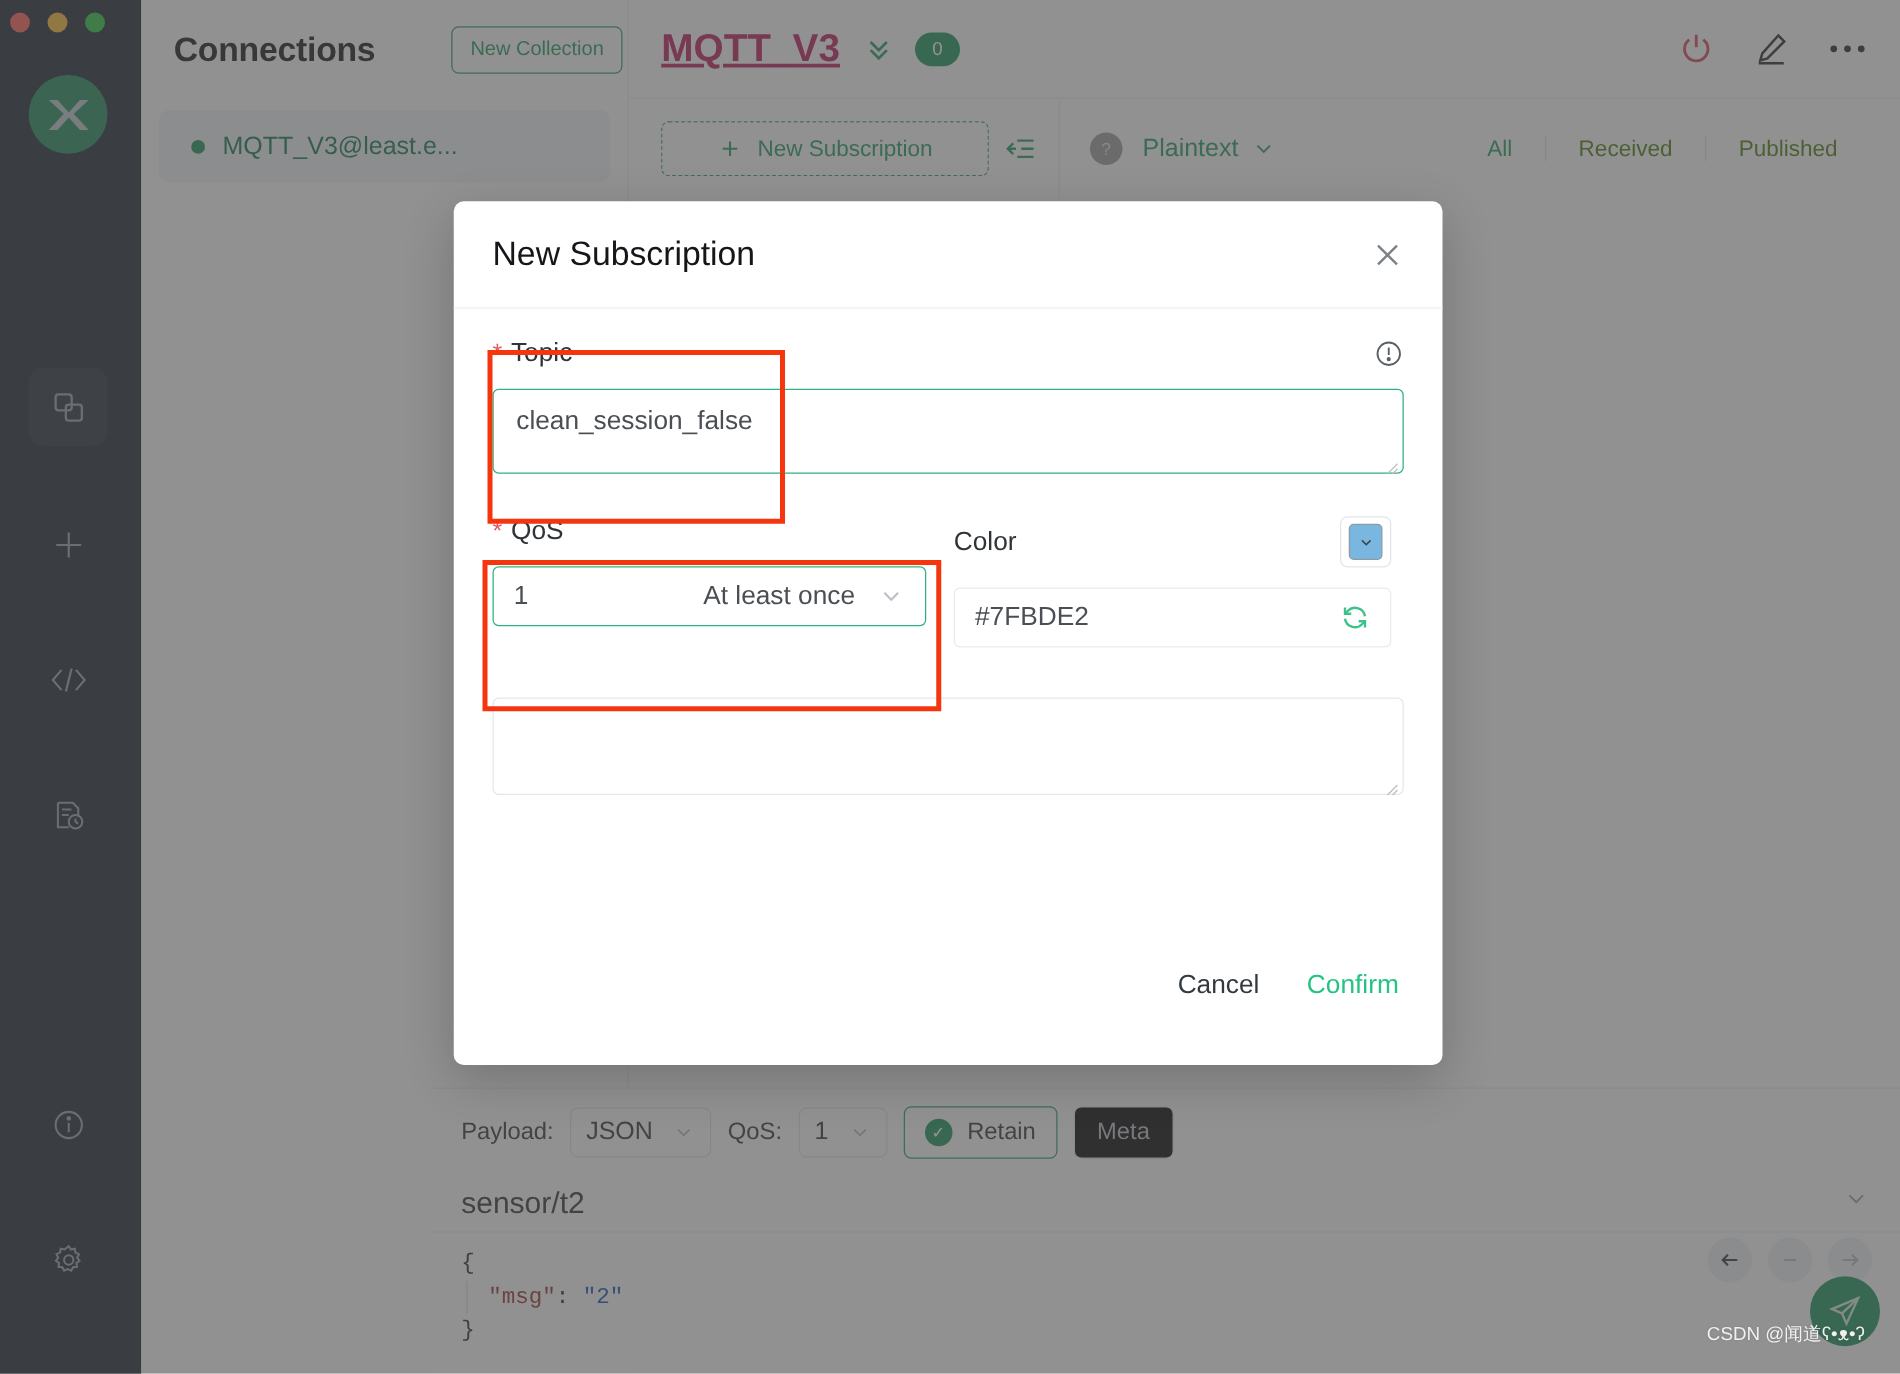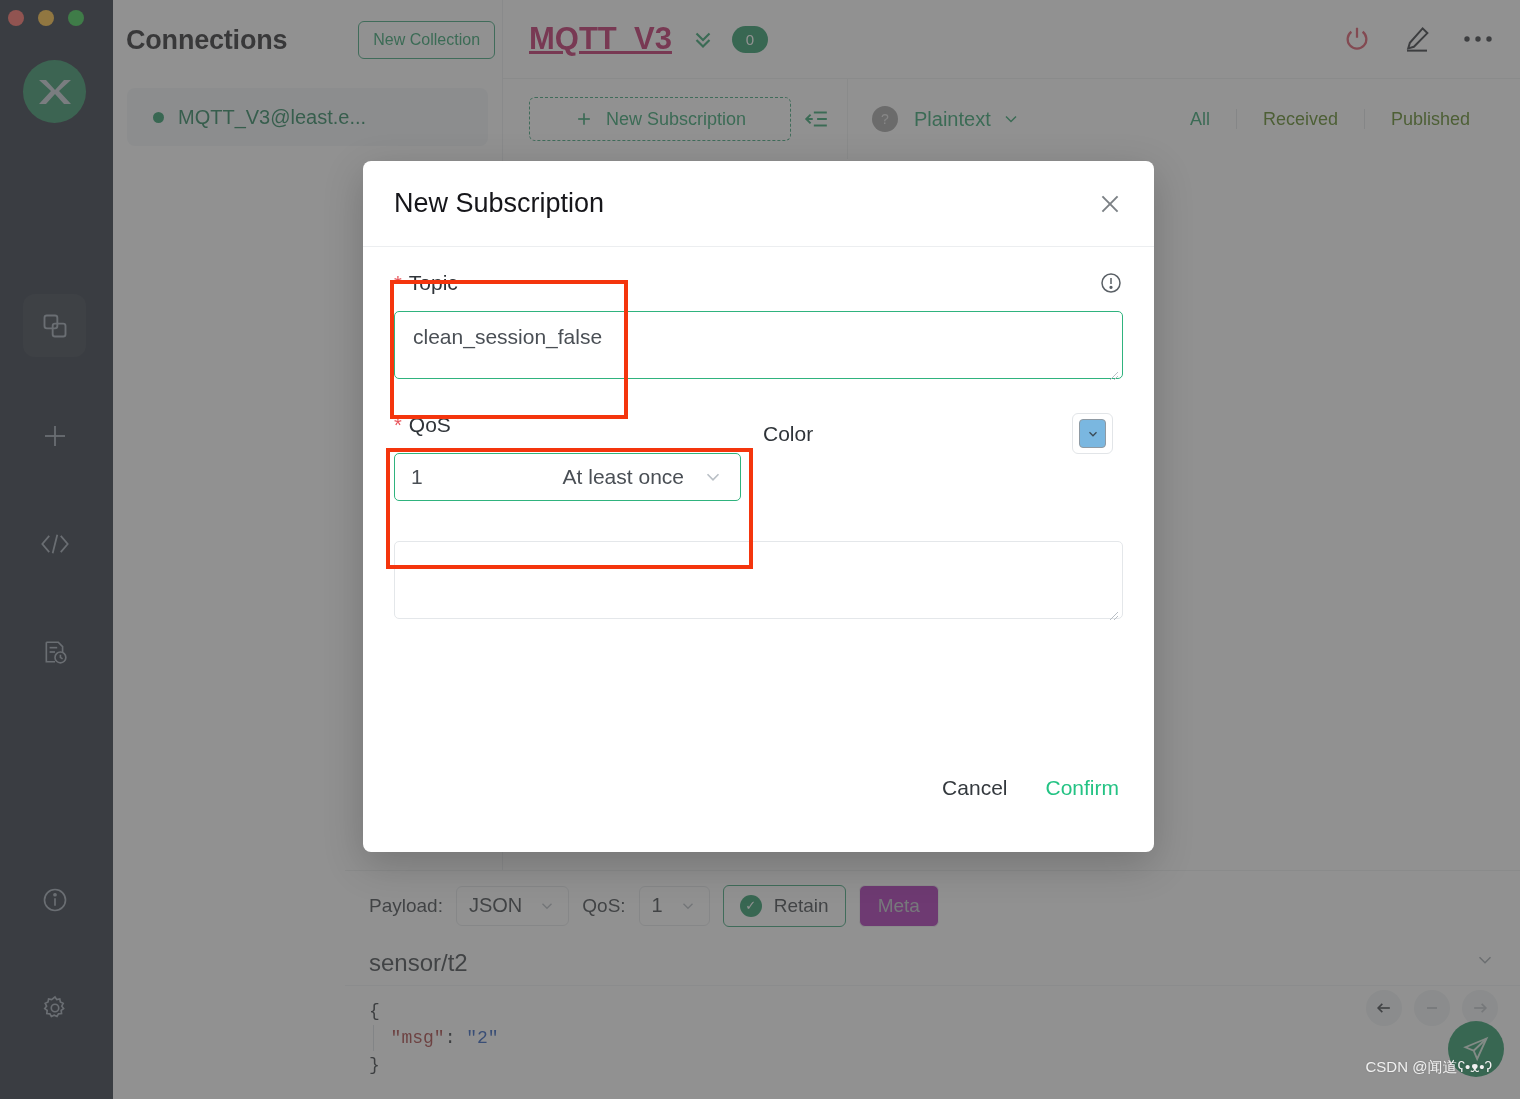--- a/index.html
+++ b/index.html
@@ -43,21 +43,21 @@
   .rail-icon.active { background: rgba(255,255,255,0.045); }
 
   
   .conn-col {
     width: 390px; flex: 0 0 390px; height: 1099px;
     background: #ffffff; border-right: 1px solid #e9ecef;
     position: relative;
   }
   .conn-head {
     height: 80px; display: flex; align-items: center;
-    padding: 0 13px; gap: 32px;
+    padding: 0 26px; gap: 22px;
   }
   .conn-title { font-size: 27px; font-weight: bold; color: #16161a; letter-spacing: -0.2px; }
   .new-collection {
     border: 1px solid #2a9d6e; color: #1f9b62; background: #fff;
     border-radius: 6px; font-size: 16px; padding: 9px 14px; white-space: nowrap; margin-left: 39px;
   }
   .conn-item {
     margin: 8px 14px 0 14px; height: 58px;
     background: #f2f5f7; border-radius: 8px;
     display: flex; align-items: center; gap: 14px; padding: 0 26px;
@@ -118,21 +118,21 @@
   }
   .pub-chk {
     height: 42px; border: 1px solid #2a9d6e; border-radius: 6px; background: #fff;
     display: flex; align-items: center; gap: 12px; padding: 0 16px; font-size: 19px; color: #2f3439;
   }
   .chk-mark {
     width: 22px; height: 22px; border-radius: 50%; background: #17915b; color: #fff;
     font-size: 13px; display: flex; align-items: center; justify-content: center;
   }
   .pub-meta {
-    height: 42px; border: 1px solid #eef0f2; border-radius: 6px; background: #a21caf;
+    height: 42px; border: 1px solid #eef0f2; border-radius: 6px; background: #000000;
     display: flex; align-items: center; padding: 0 18px; font-size: 19px; color: #b9bfc5;
   }
   .pub-topic {
     height: 46px; display: flex; align-items: center; padding: 0 24px;
     font-size: 24px; color: #2f3439; border-bottom: 1px solid #f0f2f4;
   }
   .pub-topic .chev { margin-left: auto; color: #9aa1a8; }
   .pub-editor {
     position: relative; padding: 12px 24px; font-family: "Liberation Mono", monospace;
     font-size: 18px; line-height: 27px; color: #24292e;
@@ -514,20 +514,31 @@
           <div class="field-label">
             <span>Color</span>
             <span class="swatch-btn">
               <span class="swatch">
                 <svg width="14" height="14" viewBox="0 0 24 24" fill="none" stroke="currentColor" stroke-width="2.2">
                     <polyline points="6,9 12,15 18,9"></polyline>
                   </svg>
               </span>
             </span>
           </div>
+          <div class="colorbox">
+            <span>#7FBDE2</span>
+            <span class="refresh">
+              <svg width="24" height="24" viewBox="0 0 24 24" fill="none" stroke="currentColor" stroke-width="1.9">
+                <path d="M20 11a8 8 0 0 0-13.6-4.4L4 9"></path>
+                  <polyline points="4,4 4,9 9,9"></polyline>
+                <path d="M4 13a8 8 0 0 0 13.6 4.4L20 15"></path>
+                  <polyline points="20,20 20,15 15,15"></polyline>
+              </svg>
+            </span>
+          </div>
         </div>
       </div>
 
       <div class="alias-block">
         <div class="ta plain alias-ta">
           <span></span>
           <span class="grip">
             <svg width="14" height="14" viewBox="0 0 14 14" stroke="currentColor" stroke-width="1">
                 <line x1="13" y1="5" x2="5" y2="13"></line>
                 <line x1="13" y1="9" x2="9" y2="13"></line>

